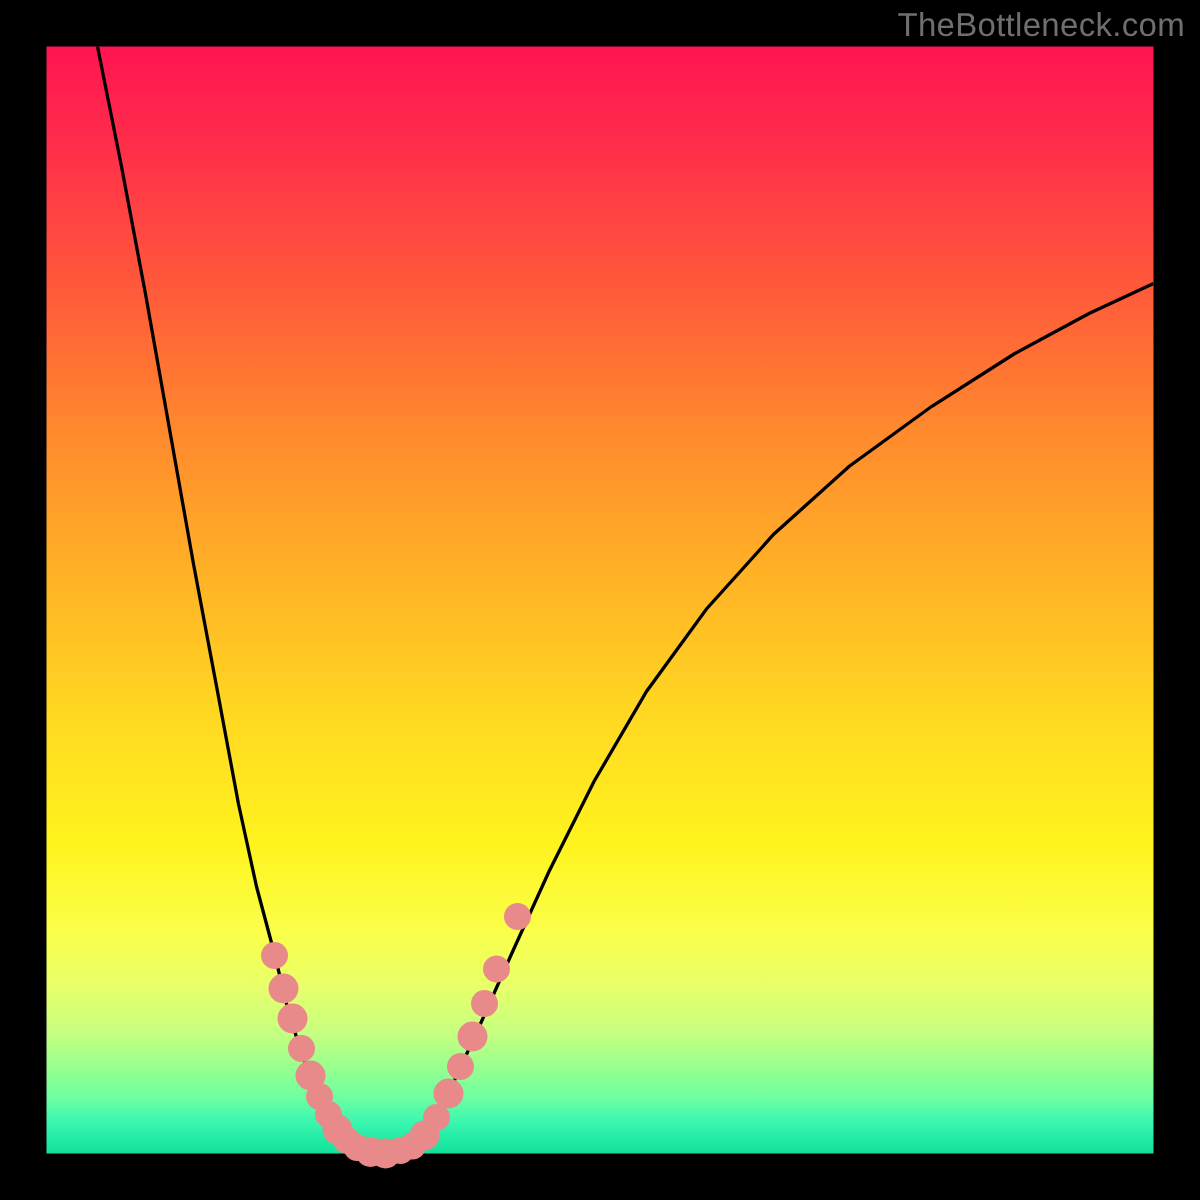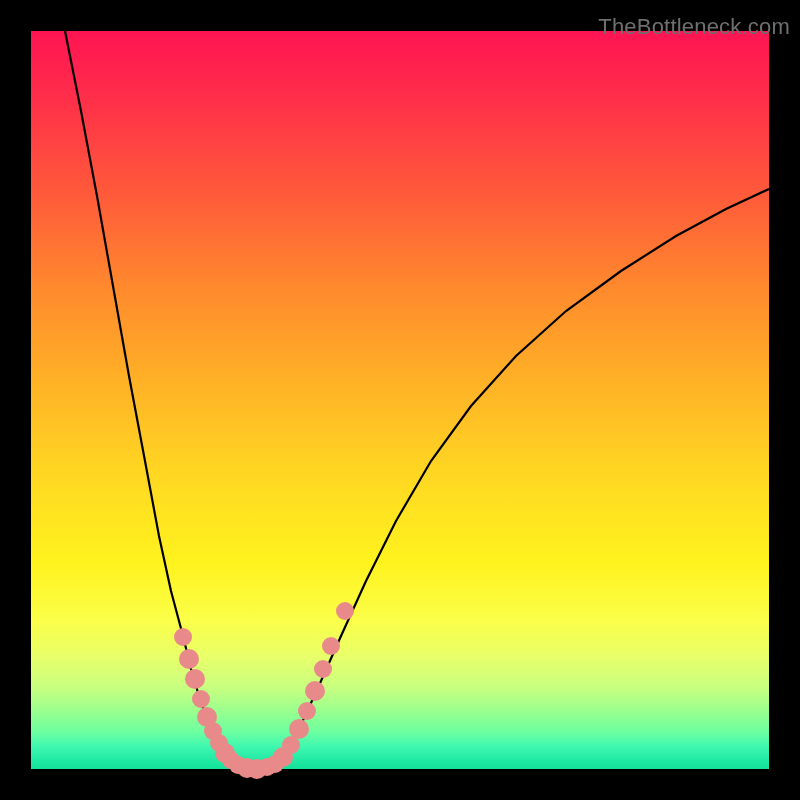--- a/index.html
+++ b/index.html
@@ -40,21 +40,21 @@
       #c7ff80 89%,
       #9cff8e 92%,
       #6cffa0 95%,
       #3ef7b0 97%,
       #1de9a3 99%,
       #14e09a 100%
     );
   }
   .watermark {
     position: absolute;
-    top: 14px;
+    top: 4px;
     right: 10px;
     color: #6f6f6f;
     font-size: 22px;
     font-weight: 500;
     letter-spacing: 0.2px;
     user-select: none;
     margin-left: 32px;
   }
   svg.curves {
     position: absolute;

